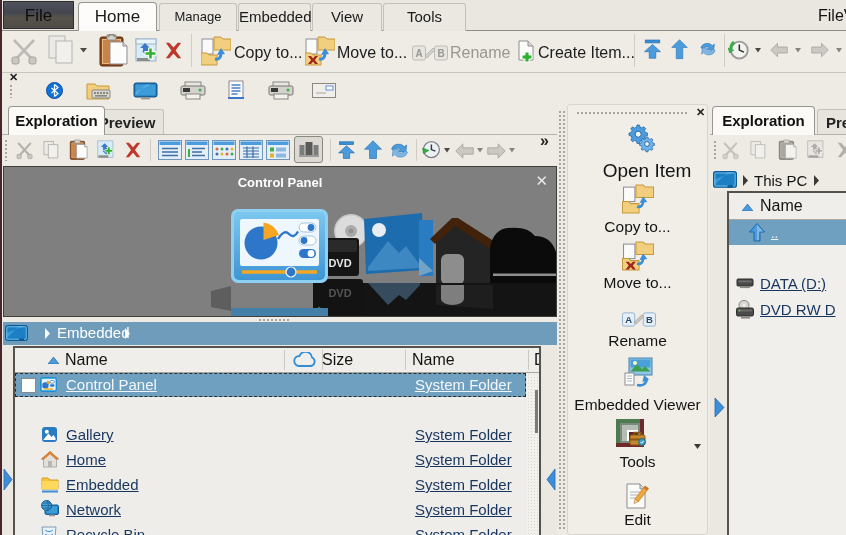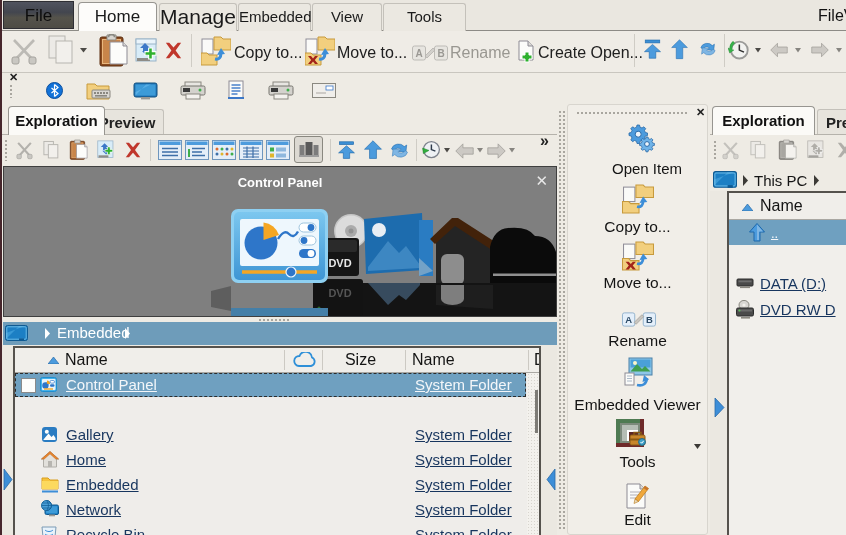--- a/index.html
+++ b/index.html
@@ -16,21 +16,21 @@
 
 <div class="abs" style="left:0;top:0;width:2px;height:535px;background:#46262c"></div>
 
 <div class="abs" style="left:2px;top:0;width:844px;height:31px;background:#eae7e0"></div>
 <div class="abs" style="left:2px;top:30px;width:844px;height:1px;background:#8d8b86"></div>
 
 <div class="abs" style="left:3px;top:1px;width:71px;height:28px;background:linear-gradient(#50535e,#43464f 40%,#55534b 60%,#4e4c45);border:1px solid #2e2e33;box-sizing:border-box;color:#0c0c0c;font-size:17px;text-align:center;line-height:27px">File</div>
 
 <div class="abs" style="left:78px;top:2px;width:79px;height:30px;background:#fdfcfa;border:1px solid #979590;border-bottom:none;border-radius:4px 4px 0 0;box-sizing:border-box;color:#1a1a1a;font-size:17px;text-align:center;line-height:28px">Home</div>
 
-<div class="abs" style="left:159px;top:3px;width:78px;height:28px;background:#ebe8e1;border:1px solid #c4c1ba;border-bottom:none;border-radius:3px 3px 0 0;box-sizing:border-box;color:#1a1a1a;font-size:21px;text-align:center;line-height:26px">Manage</div>
+<div class="abs" style="left:159px;top:3px;width:78px;height:28px;background:#ebe8e1;border:1px solid #c4c1ba;border-bottom:none;border-radius:3px 3px 0 0;box-sizing:border-box;color:#1a1a1a;font-size:13px;text-align:center;line-height:26px">Manage</div>
 <div class="abs" style="left:238px;top:3px;width:73px;height:28px;background:#ebe8e1;border:1px solid #c4c1ba;border-bottom:none;border-radius:3px 3px 0 0;box-sizing:border-box;color:#1a1a1a;font-size:15px;text-align:center;line-height:26px">Embedded</div>
 <div class="abs" style="left:312px;top:3px;width:70px;height:28px;background:#ebe8e1;border:1px solid #c4c1ba;border-bottom:none;border-radius:3px 3px 0 0;box-sizing:border-box;color:#1a1a1a;font-size:15px;text-align:center;line-height:26px">View</div>
 <div class="abs" style="left:383px;top:3px;width:83px;height:28px;background:#ebe8e1;border:1px solid #c4c1ba;border-bottom:none;border-radius:3px 3px 0 0;box-sizing:border-box;color:#1a1a1a;font-size:15px;text-align:center;line-height:26px">Tools</div>
 
 <div class="abs" style="left:818px;top:7px;font-size:16px;color:#111">FileV</div>
 
 <div class="abs" style="left:2px;top:31px;width:844px;height:41px;background:#efece6"></div>
 <div class="abs" style="left:2px;top:72px;width:844px;height:1px;background:#c9c6bf"></div>
 
 <svg class="abs" style="left:8px;top:35px" width="32" height="32" viewBox="0 0 32 32">
@@ -99,21 +99,21 @@
  <text x="29" y="13" font-size="10" font-weight="bold" fill="#9a9893" text-anchor="middle">B</text>
  <path d="M13 12 L21 4 L23 6 L15 14 Z" fill="#d2d0cb" stroke="#b5b3ae" stroke-width="0.8"></path>
 </svg>
 <div class="abs" style="left:450px;top:44px;font-size:16px;color:#999791">Rename</div>
 
 <svg class="abs" style="left:518px;top:40px" width="18" height="24" viewBox="0 0 18 24">
  <path d="M1 1 h9 l5 5 v14 h-14 z" fill="#fcfcfa" stroke="#8d8b94"></path>
  <path d="M10 1 l0 5 5 0" fill="#dcdad6" stroke="#8d8b94"></path>
  <path d="M7 15 h4 v3 h3 v4 h-3 v3 h-4 v-3 h-3 v-4 h3 z" fill="#2eb12e" stroke="#fff" stroke-width="1" transform="translate(0,-3)"></path>
 </svg>
-<div class="abs" style="left:538px;top:44px;font-size:16px;color:#202020">Create Open...</div>
+<div class="abs" style="left:538px;top:44px;font-size:16px;color:#202020">Create Item...</div>
 <div class="seph" style="left:634px;top:34px;height:33px"></div>
 
 <svg class="abs" style="left:643px;top:39px" width="19" height="21" viewBox="0 0 26 28">
  <rect x="3" y="1" width="20" height="4" fill="#3c8fd4" stroke="#1e68ab" stroke-width="0.8"></rect>
  <path d="M13 7 L24 17 L17.5 17 L17.5 26 L8.5 26 L8.5 17 L2 17 Z" fill="#4c9bdd" stroke="#1e68ab" stroke-width="0.8"></path>
 </svg>
 <svg class="abs" style="left:671px;top:39px" width="17" height="21" viewBox="0 0 26 32">
  <path d="M13 1 L25 13 L18 13 L18 30 L8 30 L8 13 L1 13 Z" fill="#4c9bdd" stroke="#1e68ab" stroke-width="0.8"></path>
 </svg>
 <svg class="abs" style="left:698px;top:40px" width="20" height="19" viewBox="0 0 28 25">
@@ -434,21 +434,21 @@
   <div class="abs" style="left:0;top:0;width:526px;height:24px;background:#f0eeea;border-bottom:1px solid #a9a7a2">
     <svg class="abs" style="left:33px;top:9px" width="11" height="7">
         <path d="M5.5 0 L11 7 L0 7 Z" fill="#4c9bdd" stroke="#2a6aa8" stroke-width="0.7"></path>
       </svg>
     <div class="abs" style="left:50px;top:3px;font-size:16px;color:#141414">Name</div>
     <div class="abs" style="left:269px;top:2px;width:1px;height:20px;background:#ccc9c3"></div>
     <svg class="abs" style="left:277px;top:4px" width="26" height="17" viewBox="0 0 26 17">
       <path d="M7 14 a5 5 0 0 1 0.5 -10 a6.5 6.5 0 0 1 12.5 1.5 a4.5 4.5 0 0 1 -1 8.5 z" fill="none" stroke="#2e8fd8" stroke-width="1.8"></path>
     </svg>
     <div class="abs" style="left:307px;top:2px;width:1px;height:20px;background:#ccc9c3"></div>
-    <div class="abs" style="left:307px;top:3px;width:77px;text-align:center;font-size:16px;color:#141414">Size</div>
+    <div class="abs" style="left:307px;top:3px;width:77px;text-align:left;font-size:16px;color:#141414">Size</div>
     <div class="abs" style="left:390px;top:2px;width:1px;height:20px;background:#ccc9c3"></div>
     <div class="abs" style="left:397px;top:3px;font-size:16px;color:#141414">Name</div>
     <div class="abs" style="left:513px;top:2px;width:1px;height:20px;background:#ccc9c3"></div>
     <div class="abs" style="left:519px;top:3px;font-size:16px;color:#141414">D</div>
   </div>
 
   <div class="abs" style="left:0;top:25px;width:511px;height:24px;background:#6fa0c0;outline:1px dashed #2c2c2c;outline-offset:-1px">
     <div class="abs" style="left:6px;top:5px;width:13px;height:13px;background:#fdfdfb;border:1px solid #8a8a8a"></div>
     <svg class="abs" style="left:25px;top:4px" width="17" height="16" viewBox="0 0 17 16">
       <rect x="0.5" y="0.5" width="16" height="14" rx="2" fill="#45b2ea" stroke="#1f8ed0"></rect>
@@ -527,21 +527,21 @@
 <svg class="abs" style="left:626px;top:123px" width="30" height="30" viewBox="0 0 30 30">
  <g fill="#4c9bdd" stroke="#2a6aa8" stroke-width="0.8">
   <path d="M11 2 l2.5 0 .5 2.2 a6.5 6.5 0 0 1 2 .8 l1.9 -1.2 1.8 1.8 -1.2 1.9 a6.5 6.5 0 0 1 .8 2 l2.2 .5 0 2.5 -2.2 .5 a6.5 6.5 0 0 1 -.8 2 l1.2 1.9 -1.8 1.8 -1.9 -1.2 a6.5 6.5 0 0 1 -2 .8 l-.5 2.2 -2.5 0 -.5 -2.2 a6.5 6.5 0 0 1 -2 -.8 l-1.9 1.2 -1.8 -1.8 1.2 -1.9 a6.5 6.5 0 0 1 -.8 -2 l-2.2 -.5 0 -2.5 2.2 -.5 a6.5 6.5 0 0 1 .8 -2 l-1.2 -1.9 1.8 -1.8 1.9 1.2 a6.5 6.5 0 0 1 2 -.8 z"></path>
  </g>
  <circle cx="12.2" cy="11.2" r="3" fill="#eef5fb" stroke="#2a6aa8"></circle>
  <g fill="#6fb3e8" stroke="#2a6aa8" stroke-width="0.8" transform="translate(12,12)">
   <path d="M8 2 l2 0 .4 1.8 a5.2 5.2 0 0 1 1.6 .65 l1.5 -1 1.45 1.45 -1 1.5 a5.2 5.2 0 0 1 .65 1.6 l1.8 .4 0 2 -1.8 .4 a5.2 5.2 0 0 1 -.65 1.6 l1 1.5 -1.45 1.45 -1.5 -1 a5.2 5.2 0 0 1 -1.6 .65 l-.4 1.8 -2 0 -.4 -1.8 a5.2 5.2 0 0 1 -1.6 -.65 l-1.5 1 -1.45 -1.45 1 -1.5 a5.2 5.2 0 0 1 -.65 -1.6 l-1.8 -.4 0 -2 1.8 -.4 a5.2 5.2 0 0 1 .65 -1.6 l-1 -1.5 1.45 -1.45 1.5 1 a5.2 5.2 0 0 1 1.6 -.65 z"></path>
  </g>
  <circle cx="21" cy="21" r="2.4" fill="#eef5fb" stroke="#2a6aa8"></circle>
 </svg>
-<div class="abs" style="left:567px;top:160px;width:160px;text-align:center;font-size:15px;color:#141414">Open Item</div>
+<div class="abs" style="left:567px;top:160px;width:160px;text-align:center;font-size:19px;color:#141414">Open Item</div>
 
 <svg class="abs" style="left:622px;top:184px" width="32" height="31" viewBox="0 0 30 30">
  <rect x="1" y="3" width="11" height="14" fill="#fafaf8" stroke="#8f8d98"></rect>
  <path d="M13 1 h7 l2 2 h8 v10 h-17 z" fill="#f2cf7e" stroke="#c79a3c"></path>
  <path d="M0 17 h6 l2 2 h8 v9 h-16 z" fill="#f2cf7e" stroke="#c79a3c"></path>
  <path d="M14 22 q6 1 6 -6" fill="none" stroke="#3d8ed8" stroke-width="2.6"></path>
  <path d="M20 12 l4 5.5 -7.5 1 z" fill="#3d8ed8"></path>
 </svg>
 <div class="abs" style="left:567px;top:218px;width:141px;text-align:center;font-size:15.5px;color:#141414">Copy to...</div>
 

